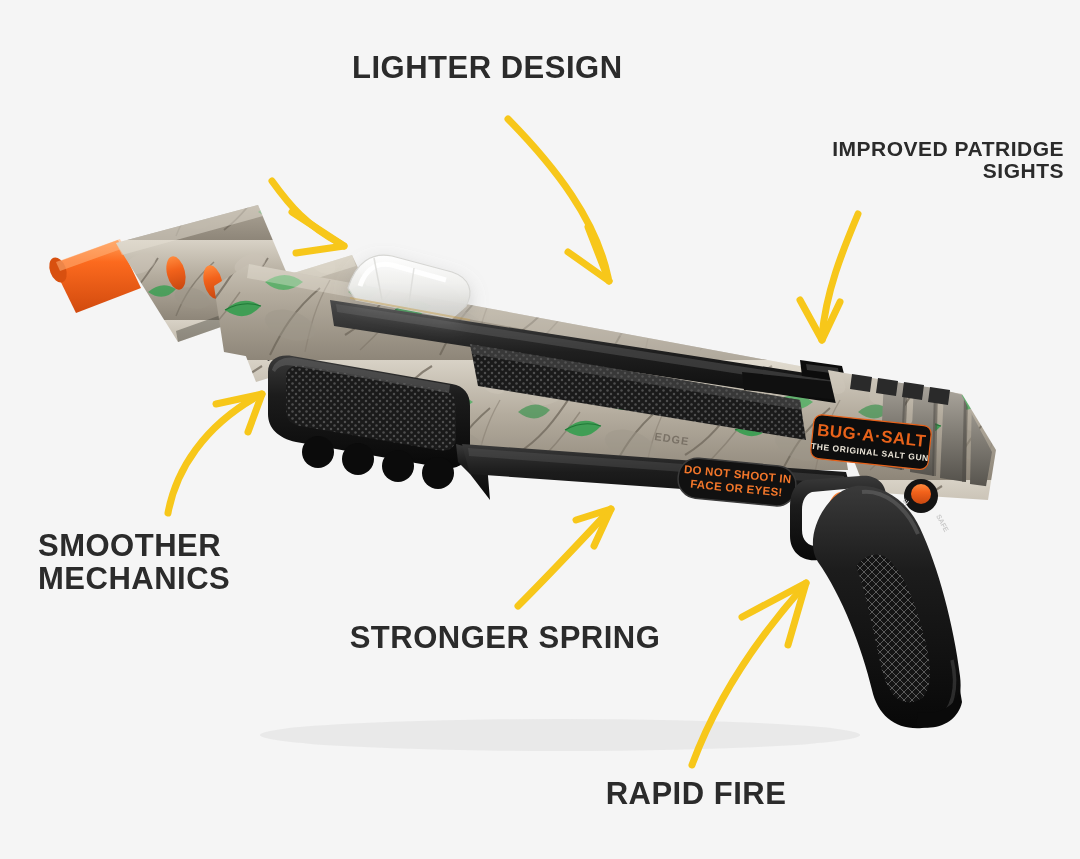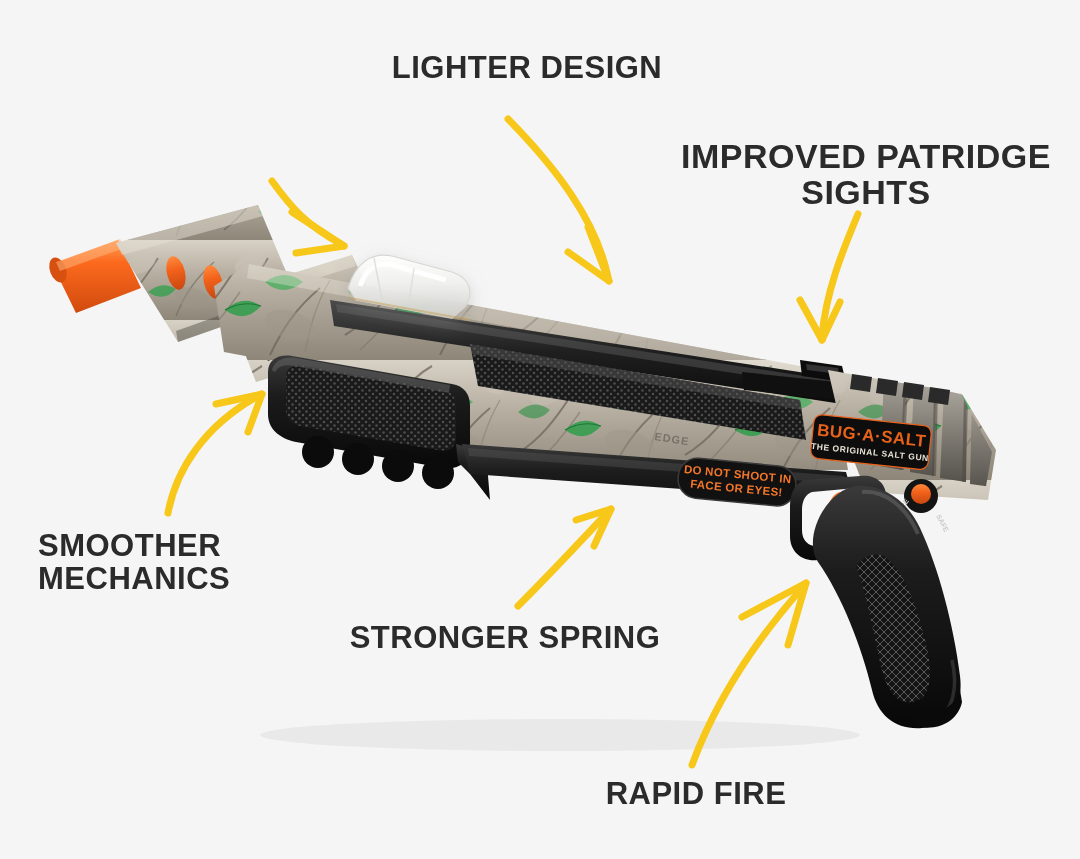--- a/index.html
+++ b/index.html
@@ -29,22 +29,22 @@
     font-weight: 900;
     font-family: "Liberation Sans", sans-serif;
     letter-spacing: 0.5px;
     line-height: 1.06;
     text-transform: uppercase;
     white-space: pre-line;
     -webkit-font-smoothing: antialiased;
     user-select: none;
   }
   .c-hopper   { left: 46px;  top: 76px;  width: 300px; text-align: center; font-size: 31px; }
-  .c-lighter  { left: 372px; top: 52px;  width: 310px; text-align: center; font-size: 31px; }
-  .c-sights   { left: 668px; top: 138px; width: 396px; text-align: center; font-size: 34px; }
+  .c-lighter  { left: 352px; top: 52px;  width: 310px; font-size: 31px; }
+  .c-sights   { left: 668px; top: 138px; width: 396px; text-align: right; font-size: 21px; }
   .c-smoother { left: 38px;  top: 530px; width: 290px; text-align: left; font-size: 31px; }
   .c-spring   { left: 330px; top: 622px; width: 350px; text-align: center; font-size: 31px; }
   .c-rapid    { left: 576px; top: 778px; width: 240px; text-align: center; font-size: 31px; }
 
   
   #arrows, #product {
     position: absolute;
     left: 0; top: 0;
     width: 1080px;
     height: 859px;

